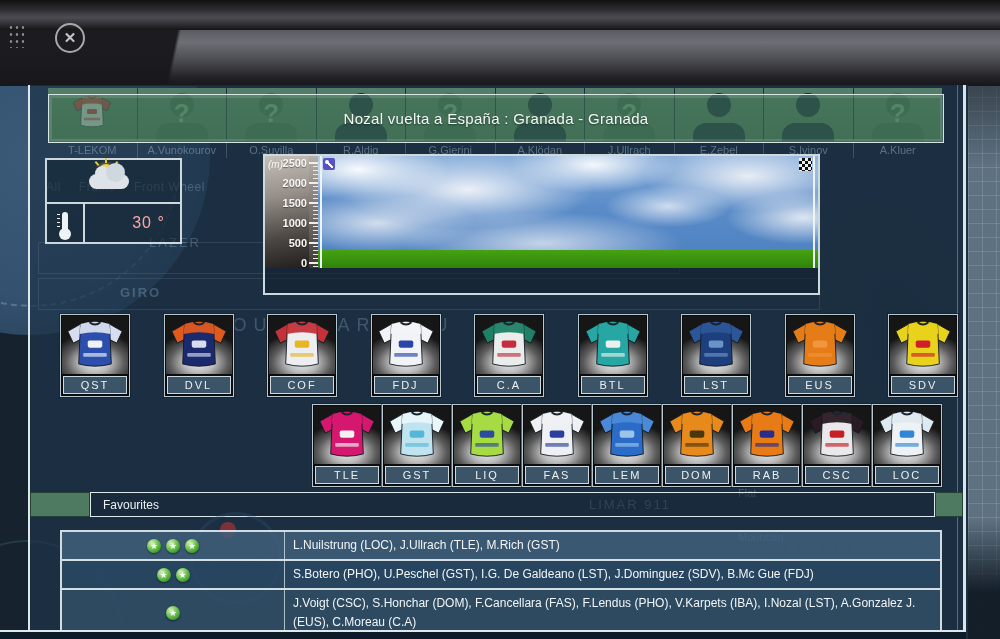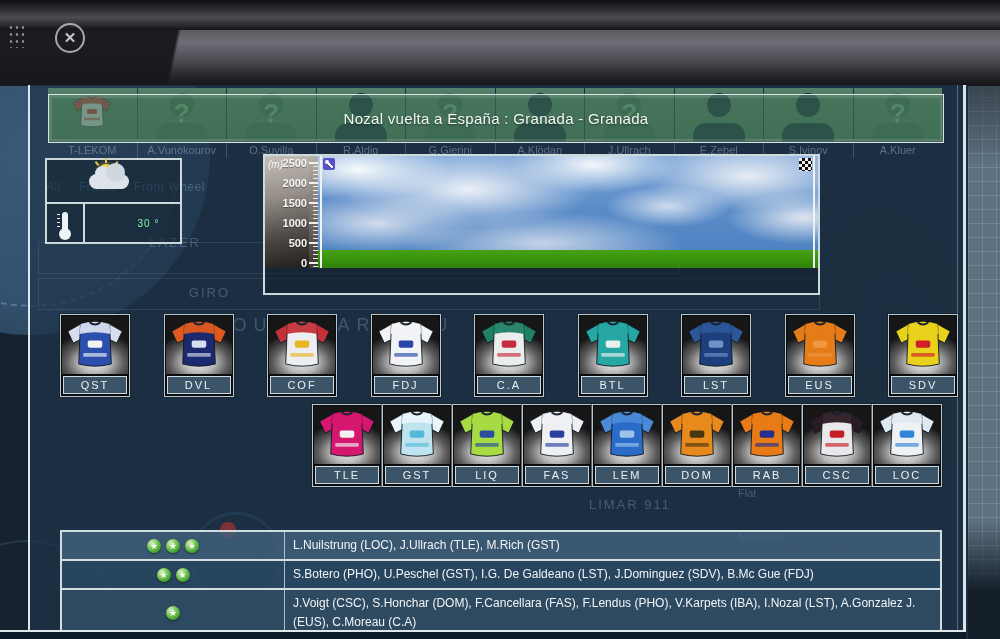--- a/index.html
+++ b/index.html
@@ -66,38 +66,38 @@
   .ncell:last-child{border-right:none;}
 
   
   .ghost{color:rgba(125,155,178,.42);}
   #ghost-tabs{left:46px;top:180px;width:220px;font-size:12px;letter-spacing:.5px;}
   #ghost-tabs span{margin-right:18px;}
   .ghost-box{border:1px solid rgba(160,190,205,.14);}
   #ghost-row1{left:38px;top:242px;width:640px;height:30px;}
   #ghost-row2{left:38px;top:278px;width:780px;height:30px;}
   #ghost-lazer{left:120px;top:235px;width:110px;text-align:center;font-size:13px;letter-spacing:2px;}
-  #ghost-giro{left:120px;top:285px;width:110px;text-align:right;font-size:13px;letter-spacing:2px;}
+  #ghost-giro{left:120px;top:285px;width:110px;text-align:left;font-size:13px;letter-spacing:2px;font-weight:bold;}
   #ghost-brand{left:100px;top:315px;width:470px;text-align:center;font-size:18px;letter-spacing:7px;
     color:rgba(120,150,175,.38);}
   #ghost-limar911{left:500px;top:497px;width:260px;text-align:center;font-size:13px;letter-spacing:2px;}
   #ghost-flat{left:738px;top:487px;font-size:11px;}
   #ghost-mountain{left:738px;top:531px;font-size:11px;}
   #ghost-weight{left:585px;top:596px;font-size:11px;}
   .ghost-stars{font-size:12px;letter-spacing:2px;color:rgba(18,32,50,.6);}
   #ghost-stars1{left:780px;top:541px;}
   #ghost-stars2{left:780px;top:596px;}
 
   
   #weather{left:45px;top:158px;width:133px;height:82px;border:2px solid #ccd8dc;
     background:rgba(18,34,48,.55);}
   #wx-top{position:absolute;left:0;top:0;right:0;height:42px;border-bottom:2px solid #ccd8dc;}
   #wx-thermo-cell{position:absolute;left:0;top:44px;bottom:0;width:36px;border-right:2px solid #ccd8dc;}
   #wx-temp{position:absolute;left:38px;top:44px;right:0;bottom:0;display:flex;align-items:center;
-    justify-content:center;color:#86efac;font-size:10px;letter-spacing:1px;padding-left:32px;}
+    justify-content:center;color:#fca5a5;font-size:16px;letter-spacing:1px;padding-left:32px;}
   .sun{position:absolute;left:52px;top:4px;width:14px;height:14px;border-radius:50%;background:#f2d242;
     box-shadow:0 0 5px rgba(242,210,66,.8);}
   .ray{position:absolute;background:#e8c838;width:2px;height:5px;}
   .cloud{position:absolute;left:42px;top:14px;width:40px;height:15px;border-radius:10px;background:#dde3e9;}
   .cloud::before{content:"";position:absolute;left:6px;top:-8px;width:15px;height:15px;border-radius:50%;background:#dde3e9;}
   .cloud::after{content:"";position:absolute;left:17px;top:-11px;width:19px;height:19px;border-radius:50%;background:#cfd7df;}
   .thermo{position:absolute;left:15px;top:8px;width:6px;height:20px;background:#eef3f5;border-radius:3px;}
   .thermo::after{content:"";position:absolute;left:-3px;bottom:-8px;width:12px;height:12px;border-radius:50%;background:#eef3f5;}
   .thermo::before{content:"";position:absolute;left:-5px;top:2px;width:3px;height:14px;
     background:repeating-linear-gradient(180deg,#eef3f5 0 1px,transparent 1px 4px);}
@@ -549,20 +549,27 @@
             <path d="M16,6 Q32,1 48,6 L50,50 Q32,55 14,50 Z" fill="#eef2f5" stroke="#101820" stroke-width="1"></path>
             <path d="M16,6 Q32,1 48,6 L49,17 Q32,13 15,17 Z" fill="#dfe9f0" opacity="0.95"></path>
             <path d="M26,4 Q32,9 38,4" fill="none" stroke="#1a2430" stroke-width="2"></path>
             <rect x="24" y="24" width="16" height="8" rx="2" fill="#2f86d8"></rect>
             <rect x="19" y="38" width="26" height="4" rx="1" fill="#2f86d8" opacity="0.65"></rect>
           </svg></div>
         <div class="team-label">LOC</div>
       </div>
     </div>
 
+  <div class="abs" id="fav-bar">
+    <div class="green-sq" id="fav-green-l"></div>
+    <div id="fav-label-box">
+      <span>Favourites</span>
+    </div>
+    <div class="green-sq" id="fav-green-r"></div>
+  </div>
   <div class="abs" id="watermark">
     <div id="wm-ring"></div>
     <div id="wm-ball"></div>
     <div id="wm-text">LIMaR</div>
   </div>
   <div class="abs" id="fav-table">
       <div class="fav-row" style="background: rgba(66, 97, 126, 0.82); min-height: 27px;">
         <div class="fav-stars">
           <div class="star">★</div>
           <div class="star">★</div>

